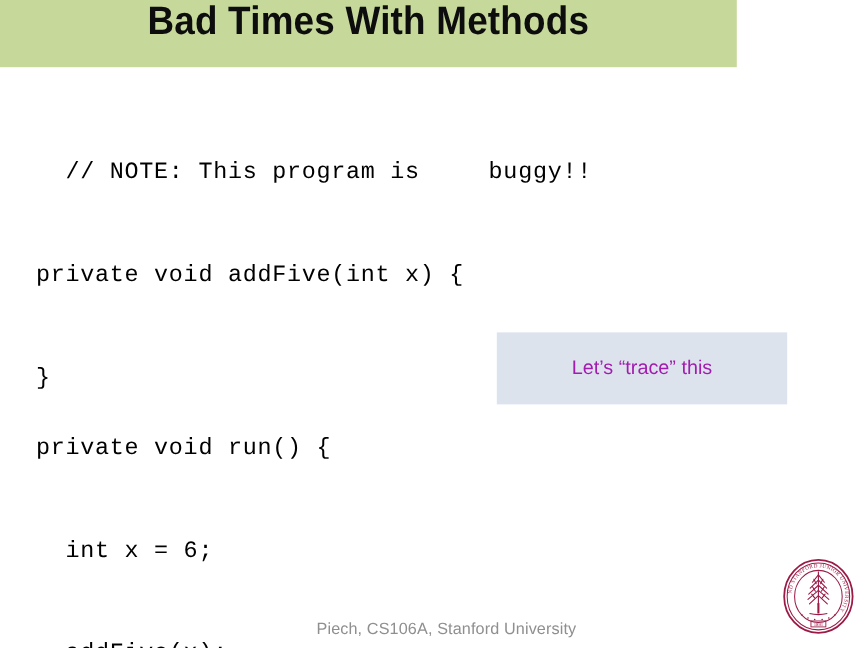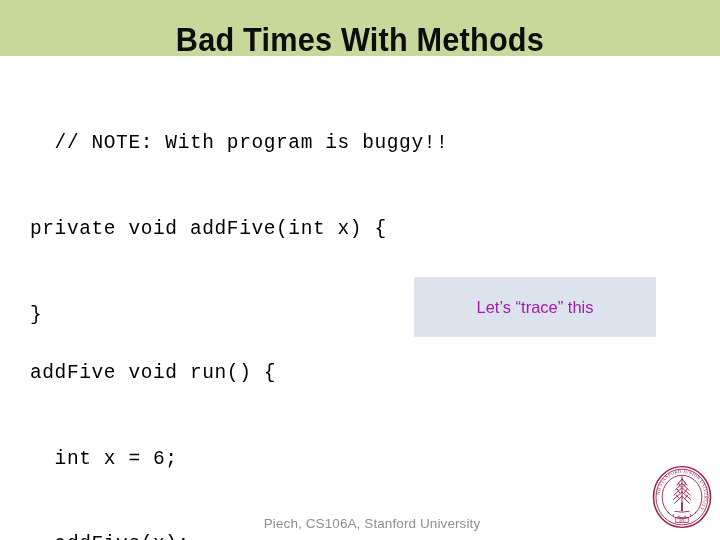--- a/index.html
+++ b/index.html
@@ -13,25 +13,25 @@
     position: relative;
     overflow: hidden;
     font-family: "Liberation Sans", sans-serif;
   }
 
   
   #title-banner {
     position: absolute;
     left: 0;
     top: 0;
-    width: 720px;
+    width: 614px;
     height: 56px;
     background: #c6d99b;
     display: flex;
-    align-items: flex-end;
+    align-items: flex-start;
     justify-content: center;
   }
   #slide-title {
     font-family: "Liberation Sans Narrow", "Liberation Sans", sans-serif;
     font-weight: bold;
     font-size: 33px;
     line-height: 1;
     color: #0d0d0d;
     letter-spacing: 0.2px;
     white-space: nowrap;
@@ -48,21 +48,21 @@
     line-height: 28.5px;
     color: #000000;
     white-space: pre;
     letter-spacing: 0.6px;
   }
   #code-comment { top: 100px; }
   #code-addfive { top: 158px; }
   #code-run     { top: 302px; }
 
   .code-line { white-space: pre; }
-  .underlined { text-underline-offset: 2px; }
+  .underlined { text-underline-offset: 2px; margin-left: 45px; }
 
   
   #trace-callout {
     position: absolute;
     left: 414px;
     top: 277px;
     width: 242px;
     height: 60px;
     background: #dce3ed;
     display: flex;
@@ -104,30 +104,30 @@
   #stanford-seal svg { display: block; width: 100%; height: 100%; }
 </style>
 </head>
 <body>
 
 <div id="title-banner">
   <div id="slide-title">Bad Times With Methods</div>
 </div>
 
 <div class="code-block" id="code-comment">
-  <span class="code-line">// NOTE: With program is </span><span class="code-line underlined">buggy</span><span class="code-line">!!</span>
+  <span class="code-line">// NOTE: This program is </span><span class="code-line underlined">buggy</span><span class="code-line">!!</span>
 </div>
 
 <div class="code-block" id="code-addfive">
   <div class="code-line">private void addFive(int x) {</div>
   <div class="code-line">}</div>
 </div>
 
 <div class="code-block" id="code-run">
-  <div class="code-line">addFive void run() {</div>
+  <div class="code-line">private void run() {</div>
   <div class="code-line">  int x = 6;</div>
   <div class="code-line">  addFive(x);</div>
   
   
 </div>
 
 <div id="trace-callout">
   <div class="callout-line">Let’s “trace” this</div>
 </div>
 

